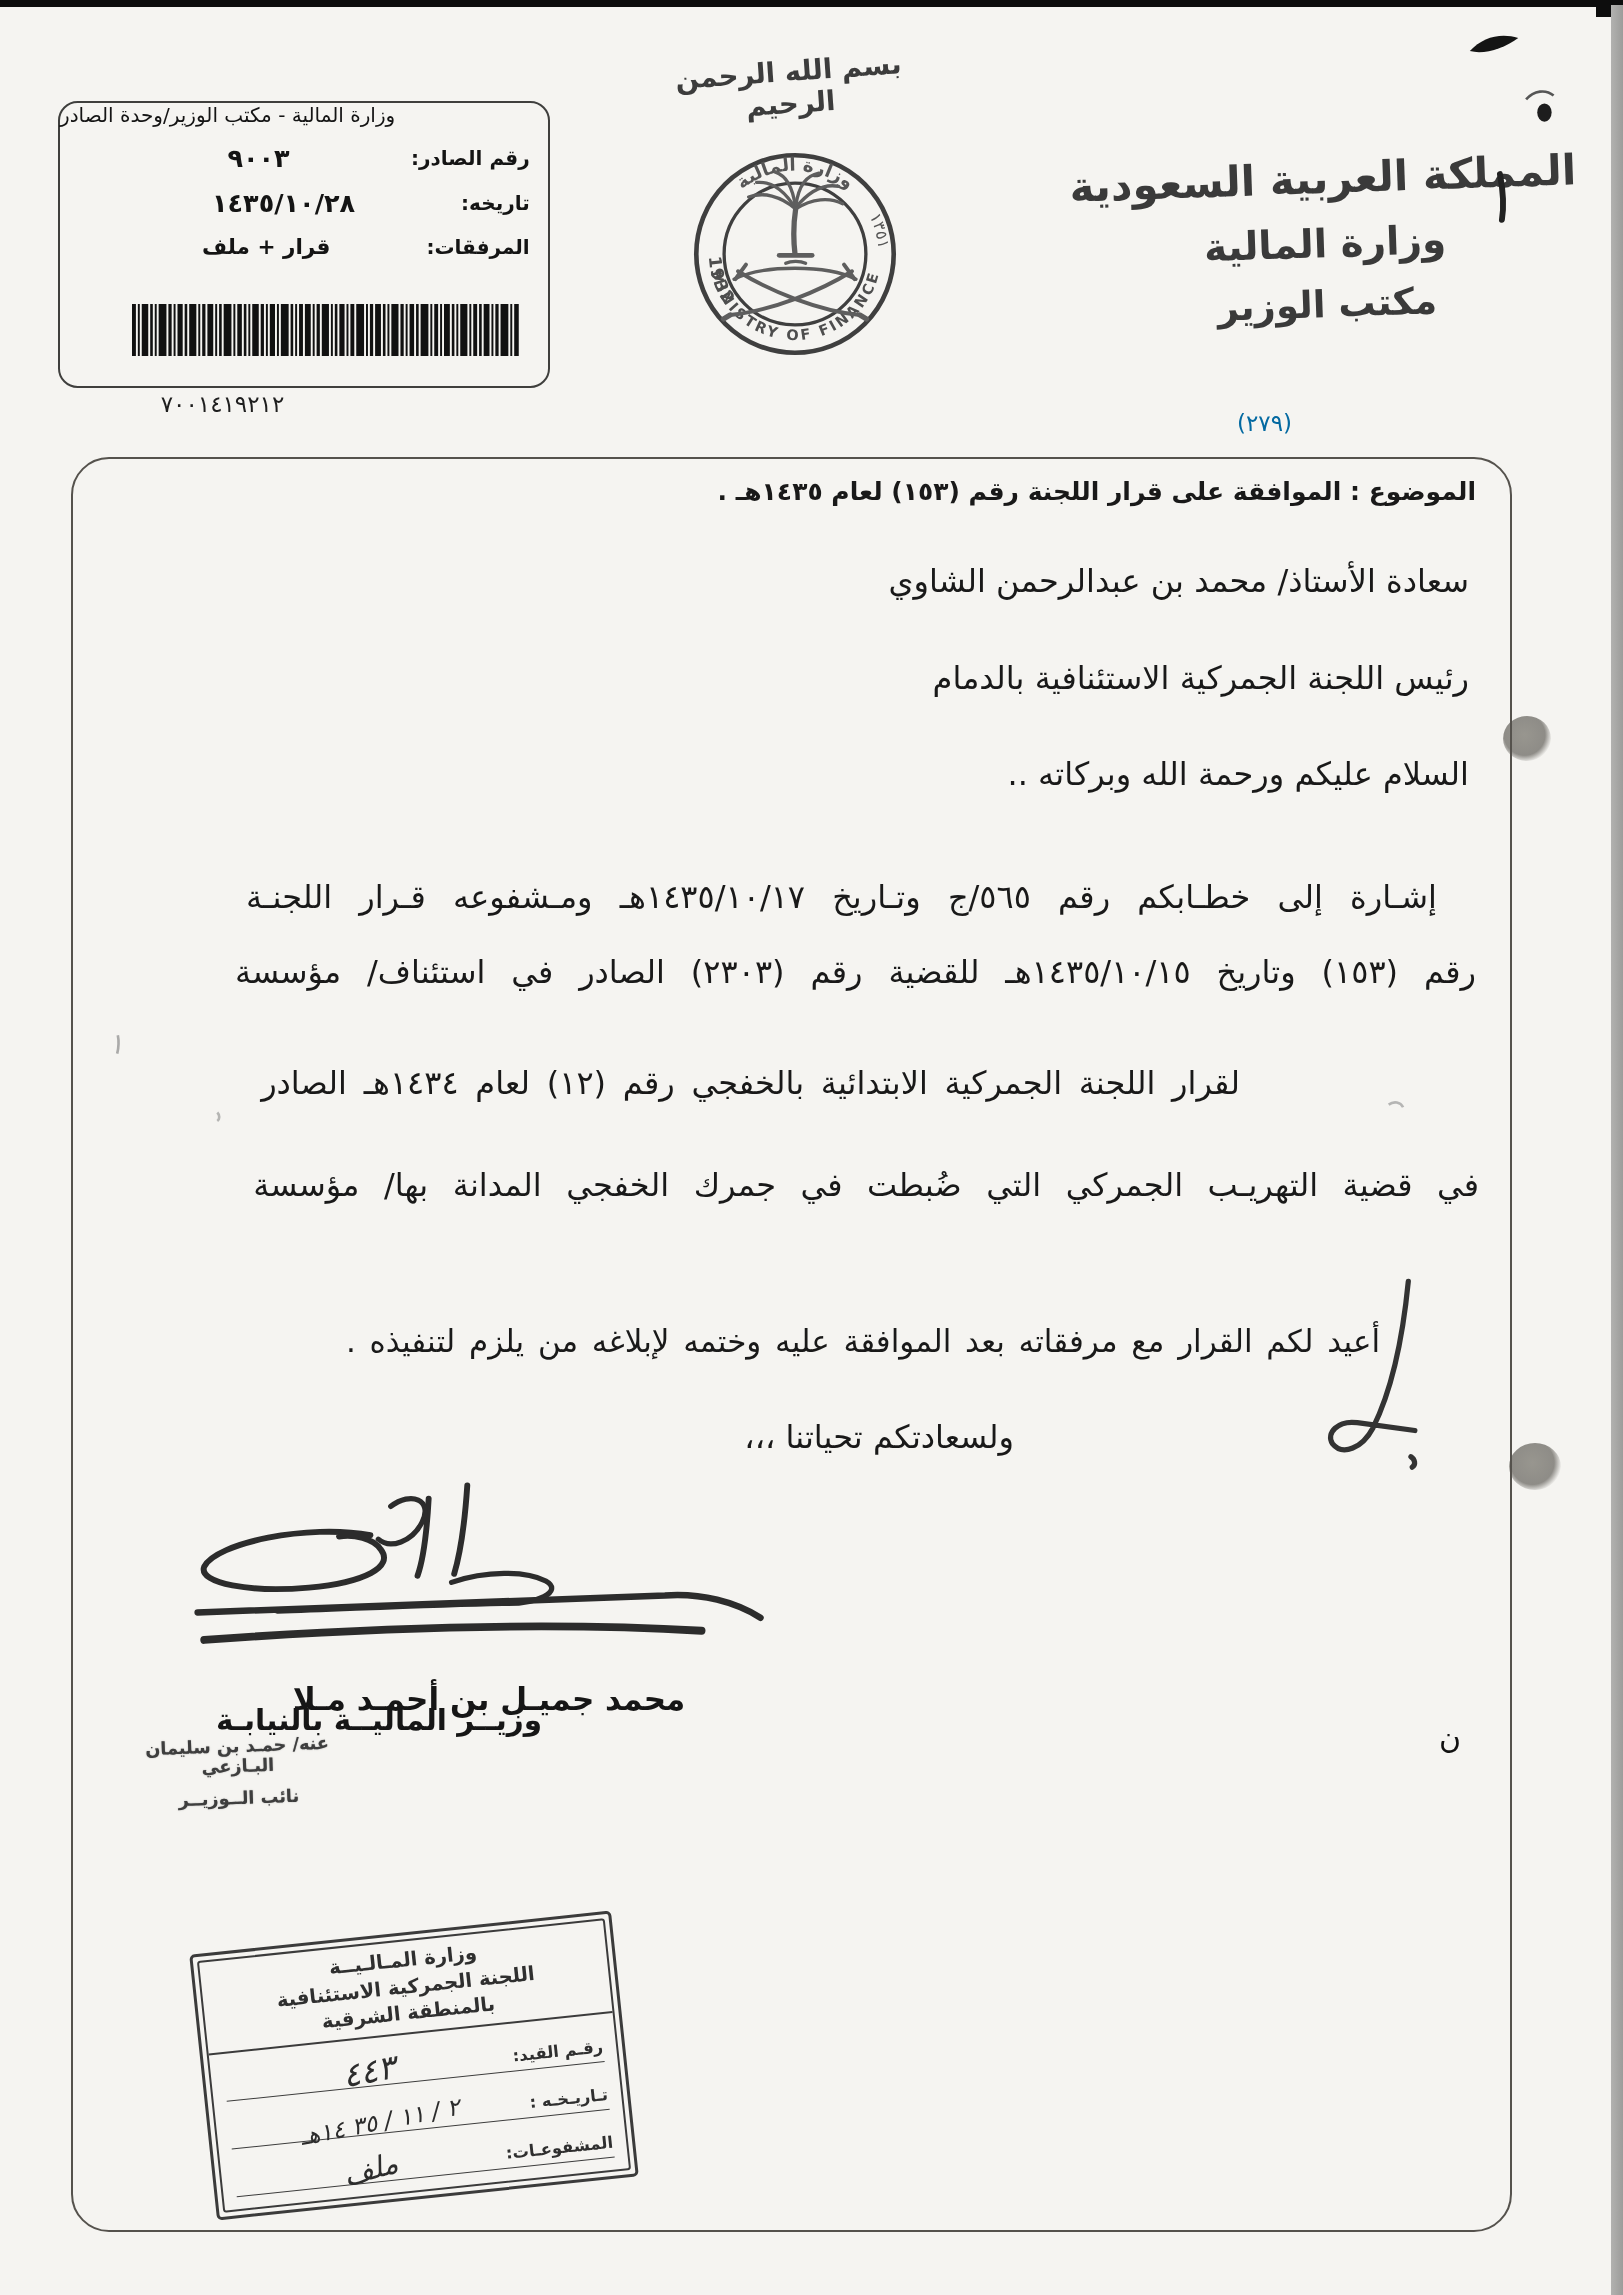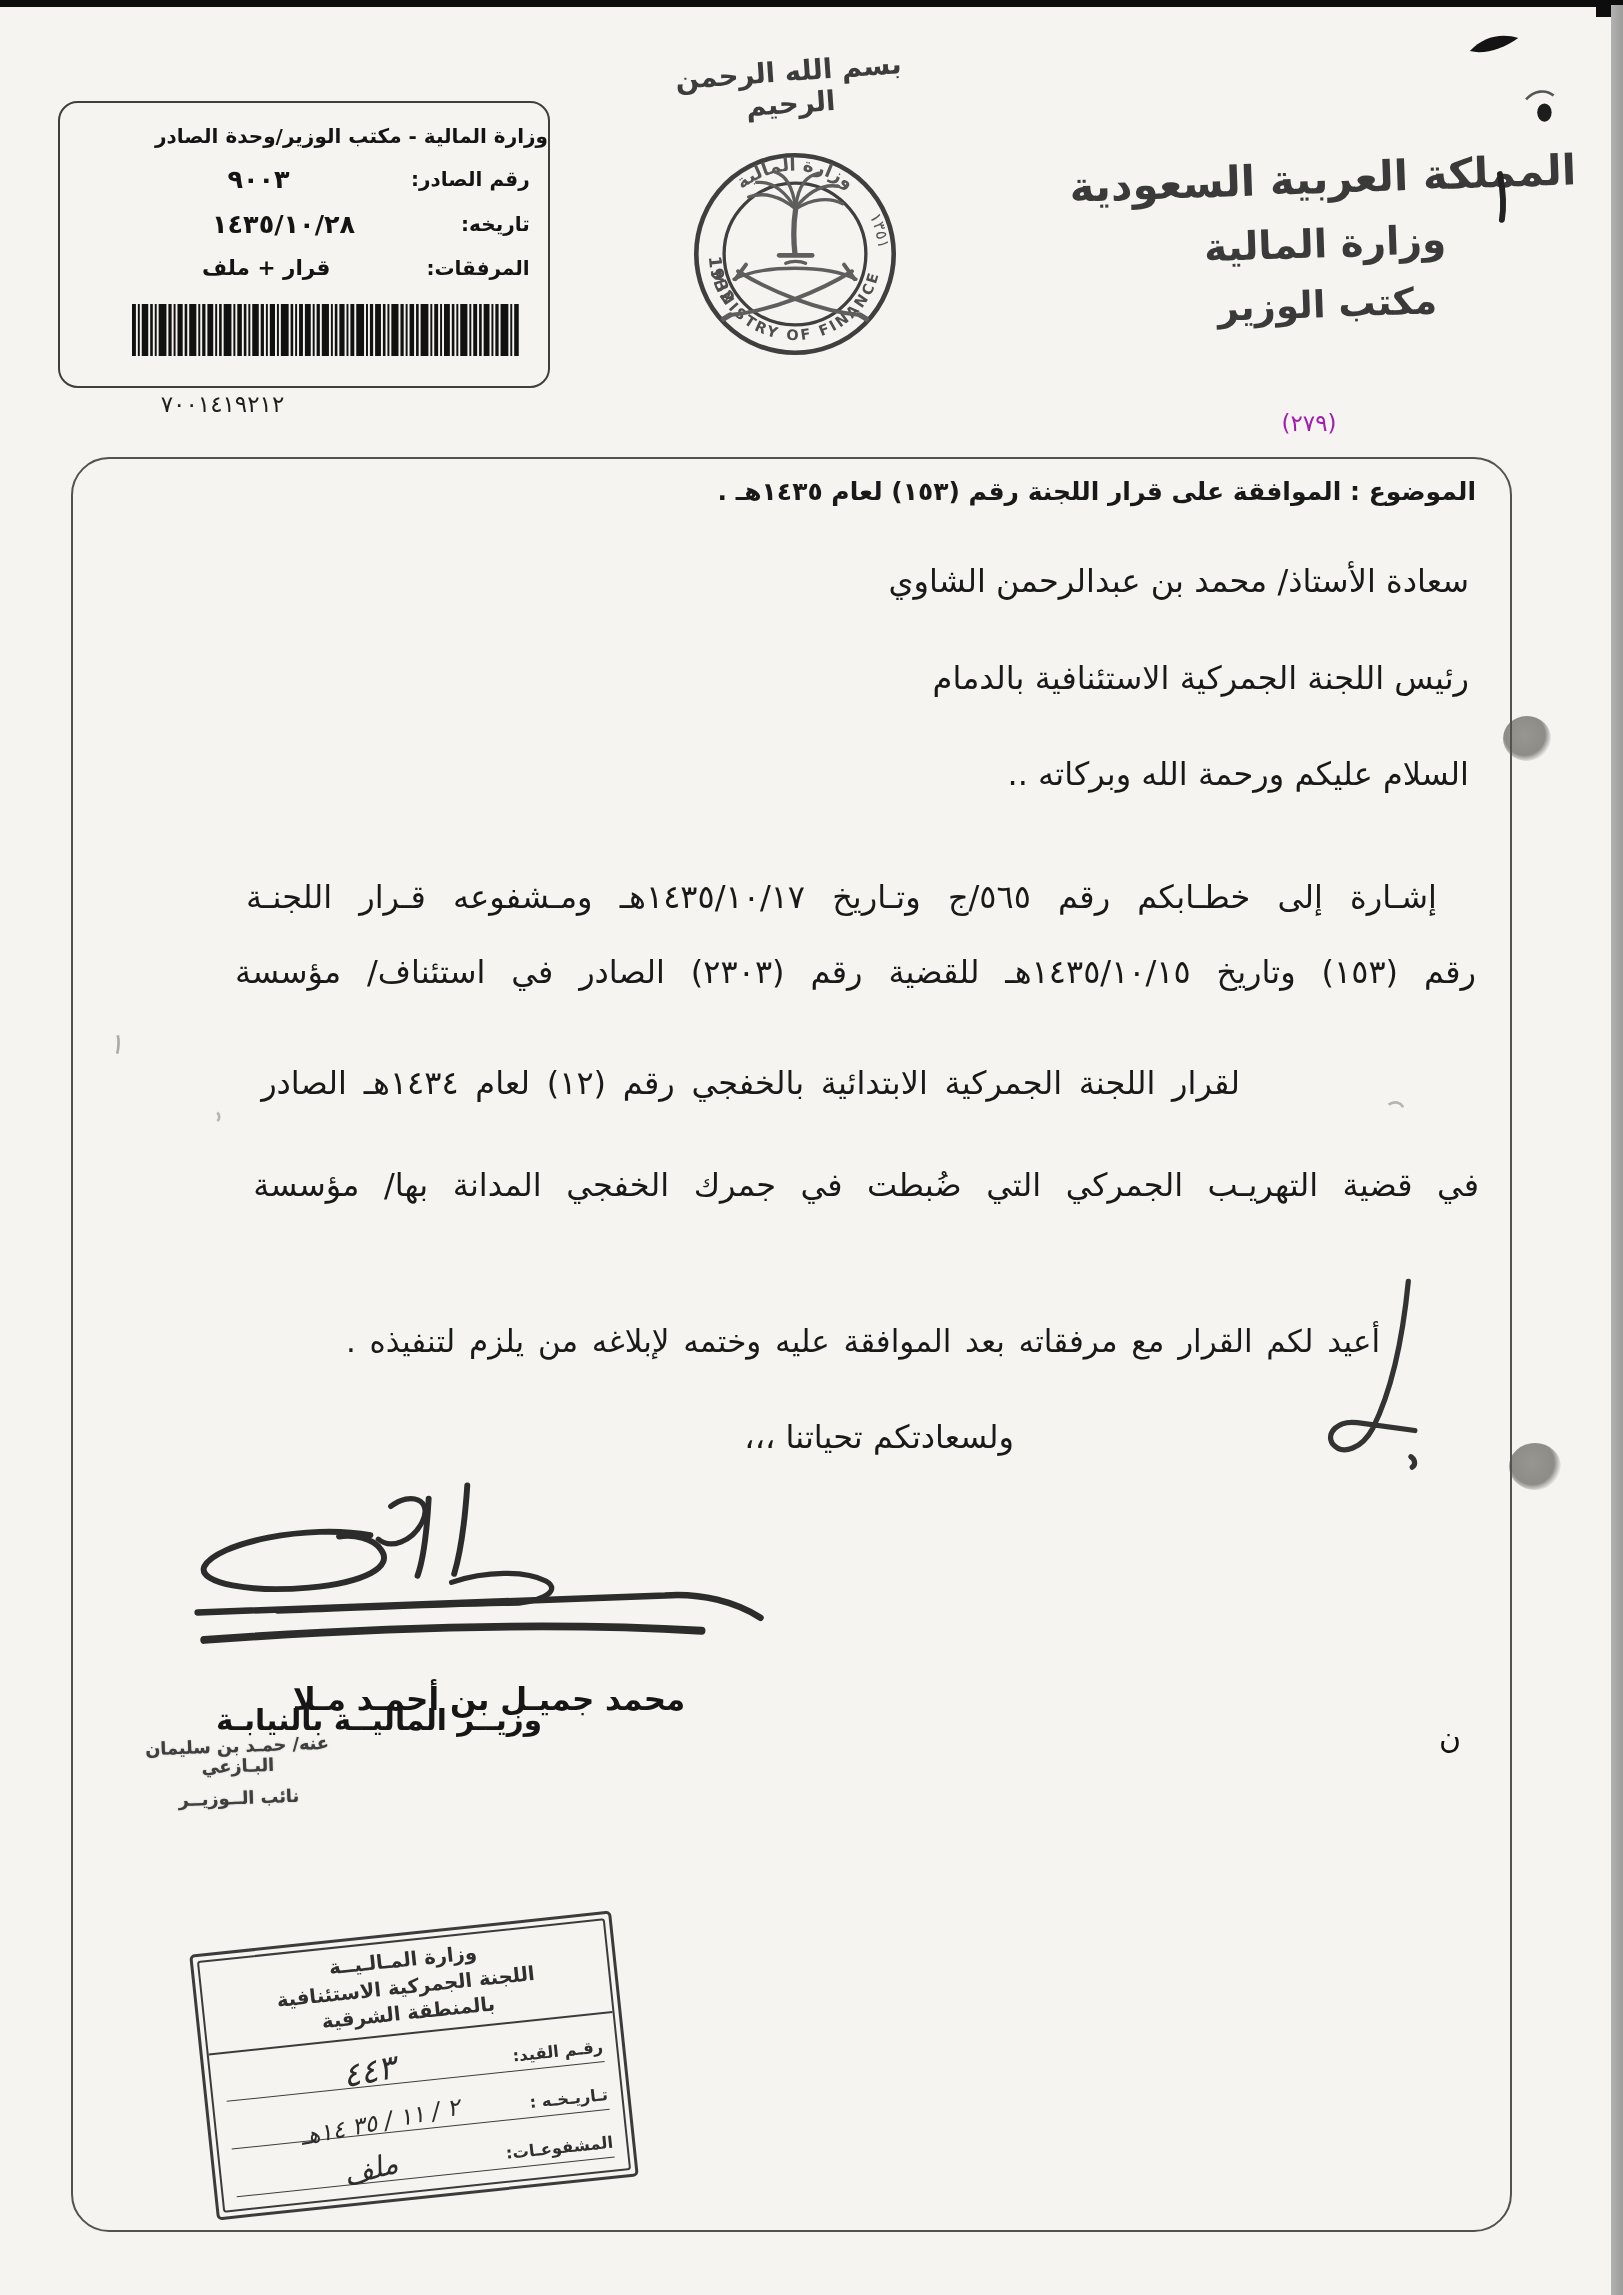--- a/index.html
+++ b/index.html
@@ -11,40 +11,40 @@
   .rightband{position:absolute;left:1611px;top:5.2px;width:12.4px;height:2290px;
              background:linear-gradient(to right,#b2b2b0,#9c9c9a);}
   .hole{position:absolute;border-radius:50%;
         background:radial-gradient(circle at 45% 42%, #98968f 0%, #8e8c87 55%, rgba(142,140,135,0) 74%);}
   .hole1{left:1503px;top:716px;width:48px;height:45px;}
   .hole2{left:1509px;top:1443px;width:52px;height:47px;}
 
   
   .sender-box{position:absolute;left:58px;top:101px;width:488px;height:283px;
               border:2.6px solid #3f3f3d;border-radius:19.6px;direction:rtl;color:#141414;}
-  .sb-title{margin-top:21px;text-align:right;font-weight:bold;font-size:20px;}
+  .sb-title{text-align:left;font-weight:normal;font-size:20px;}
   .sb-row{display:flex;align-items:center;padding:0 18.3px 0 46px;margin-top:15.7px;}
   .sb-label{font-size:20px;font-weight:bold;white-space:nowrap;}
   .sb-val{flex:1;text-align:center;font-weight:bold;font-size:25.5px;}
   .sb-val-sm{font-size:21.6px;}
   .sb-barcode{position:absolute;left:34px;right:26px;bottom:30px;height:52px;}
   .bc-num{position:absolute;left:131px;top:391px;width:183px;text-align:center;
           font-size:23px;color:#1e1e1e;}
 
   
   .bismillah{position:absolute;left:647px;top:55px;width:285px;text-align:center;
              font-size:27.5px;font-weight:bold;color:#3c3c3c;transform:rotate(-4deg);direction:rtl;}
   .emblem{position:absolute;left:689px;top:148px;width:212px;height:212px;}
   .hdr-right{position:absolute;left:1060px;top:154px;width:530px;text-align:center;
              direction:rtl;color:#3a3a3a;transform:rotate(-2deg);}
   .hdr-kingdom{font-size:42px;font-weight:bold;}
   .hdr-ministry{font-size:39px;font-weight:bold;margin-top:18.3px;}
   .hdr-office{font-size:37px;font-weight:bold;margin-top:17px;}
-  .hdr-num{position:absolute;left:1237px;top:410px;width:144px;text-align:center;
-           font-size:23px;color:#a21caf;}
+  .hdr-num{position:absolute;left:1237px;top:410px;width:144px;
+           font-size:23px;color:#0369a1;}
 
   
   .frame{position:absolute;left:71px;top:457px;width:1437px;height:1771px;
          border:2.6px solid #55524d;border-radius:38px;}
   .tline{position:absolute;direction:rtl;white-space:nowrap;color:#191919;font-size:32px;}
   .subject{right:34px;top:18.3px;font-size:25px;font-weight:bold;}
   .addr1{right:41px;top:103px;}
   .addr2{right:41px;top:200px;}
   .greet{right:41px;top:296px;}
   .l1{right:73px;top:391px;word-spacing:17px;margin-top:28px;}

